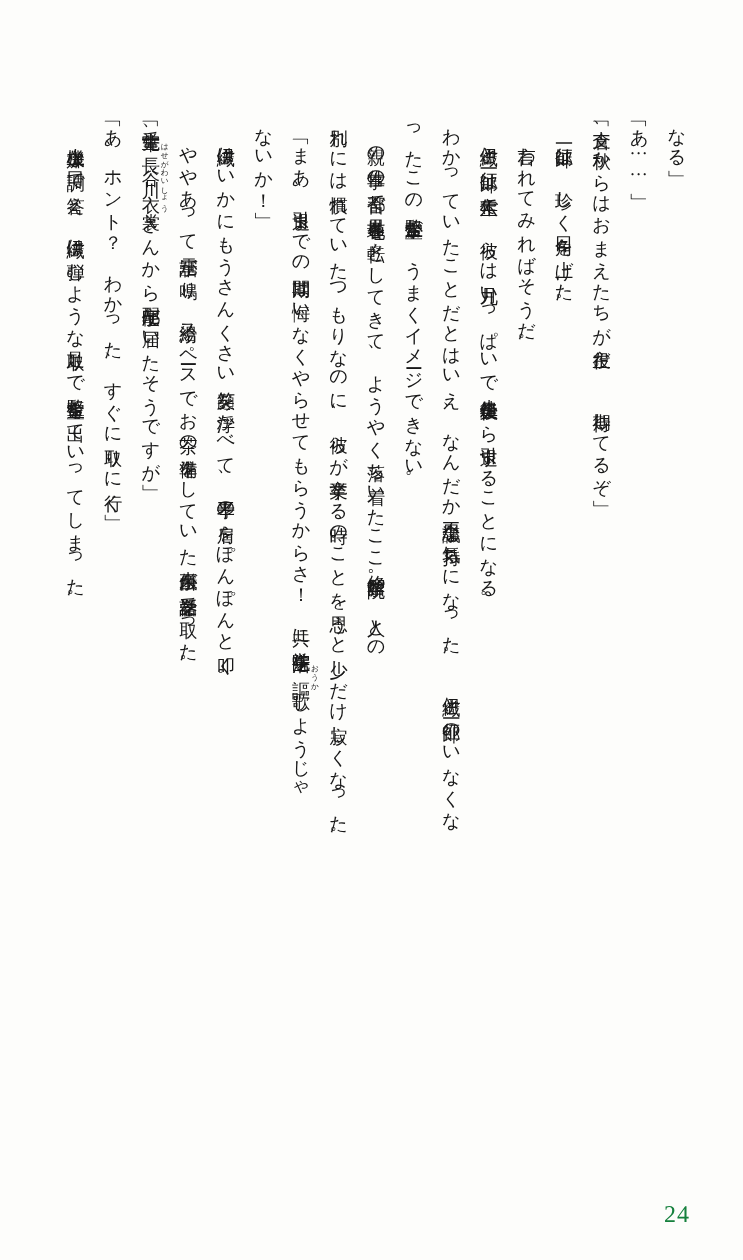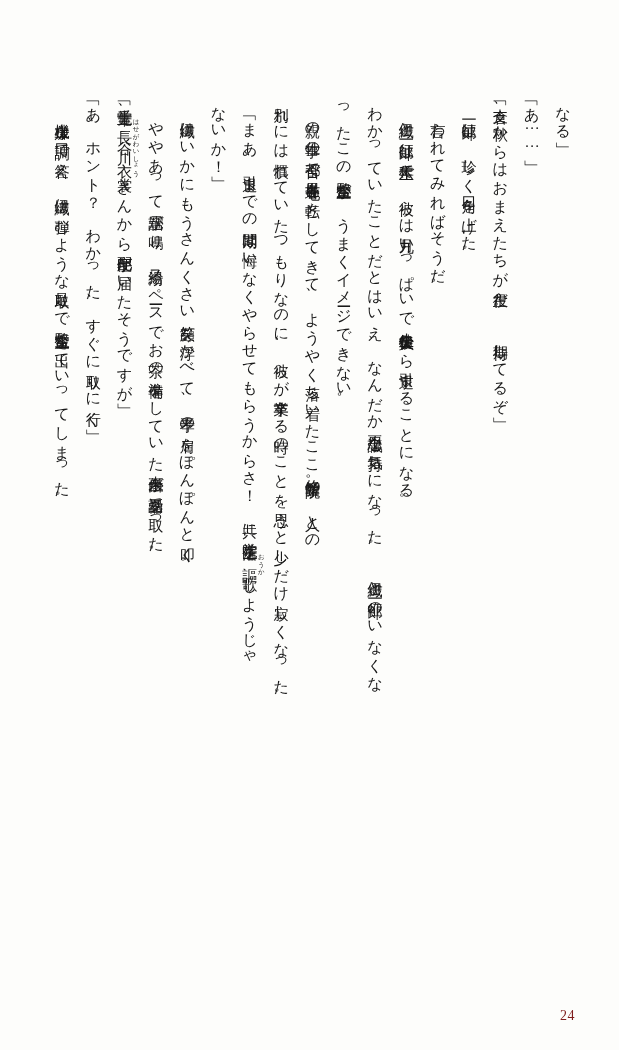--- a/index.html
+++ b/index.html
@@ -57,22 +57,22 @@
   rt {
     font-size: 0.42em;
     letter-spacing: 0;
     line-height: 1;
     color: #222;
   }
   #page-number {
     position: absolute;
     right: 44px;
     bottom: 26px;
-    font-size: 14px;
-    color: #7f1d1d;
+    font-size: 20px;
+    color: #15803d;
     font-family: "Liberation Serif", "DejaVu Serif", serif;
     letter-spacing: 0.04em;
   }
   
   #page::after {
     content: "";
     position: absolute;
     inset: 0;
     pointer-events: none;
     box-shadow: inset 0 0 0 0 rgba(0,0,0,0);

